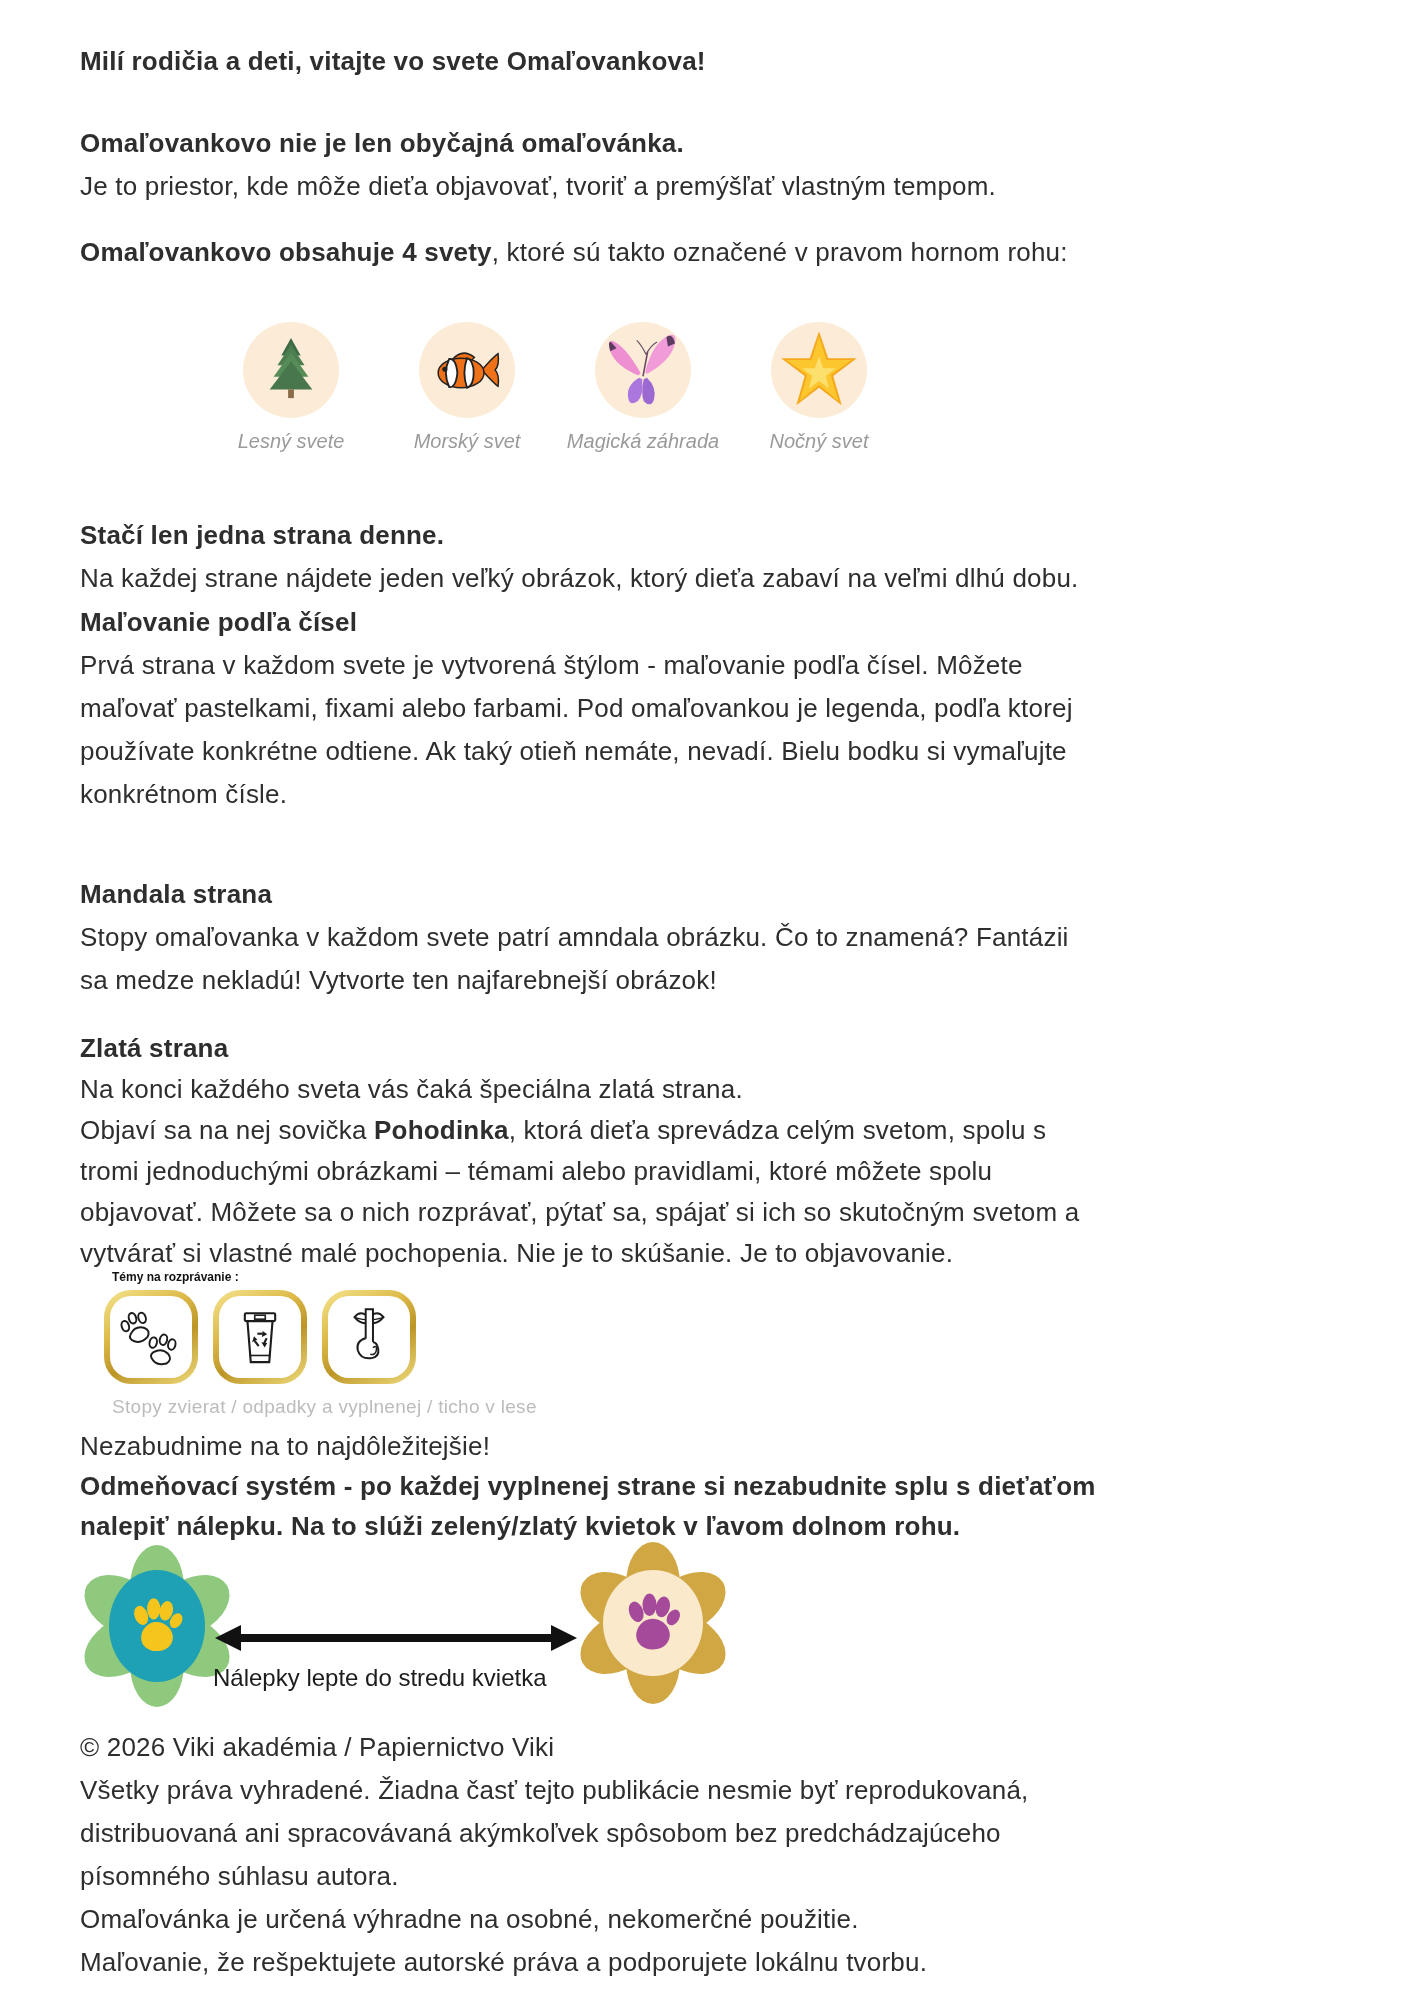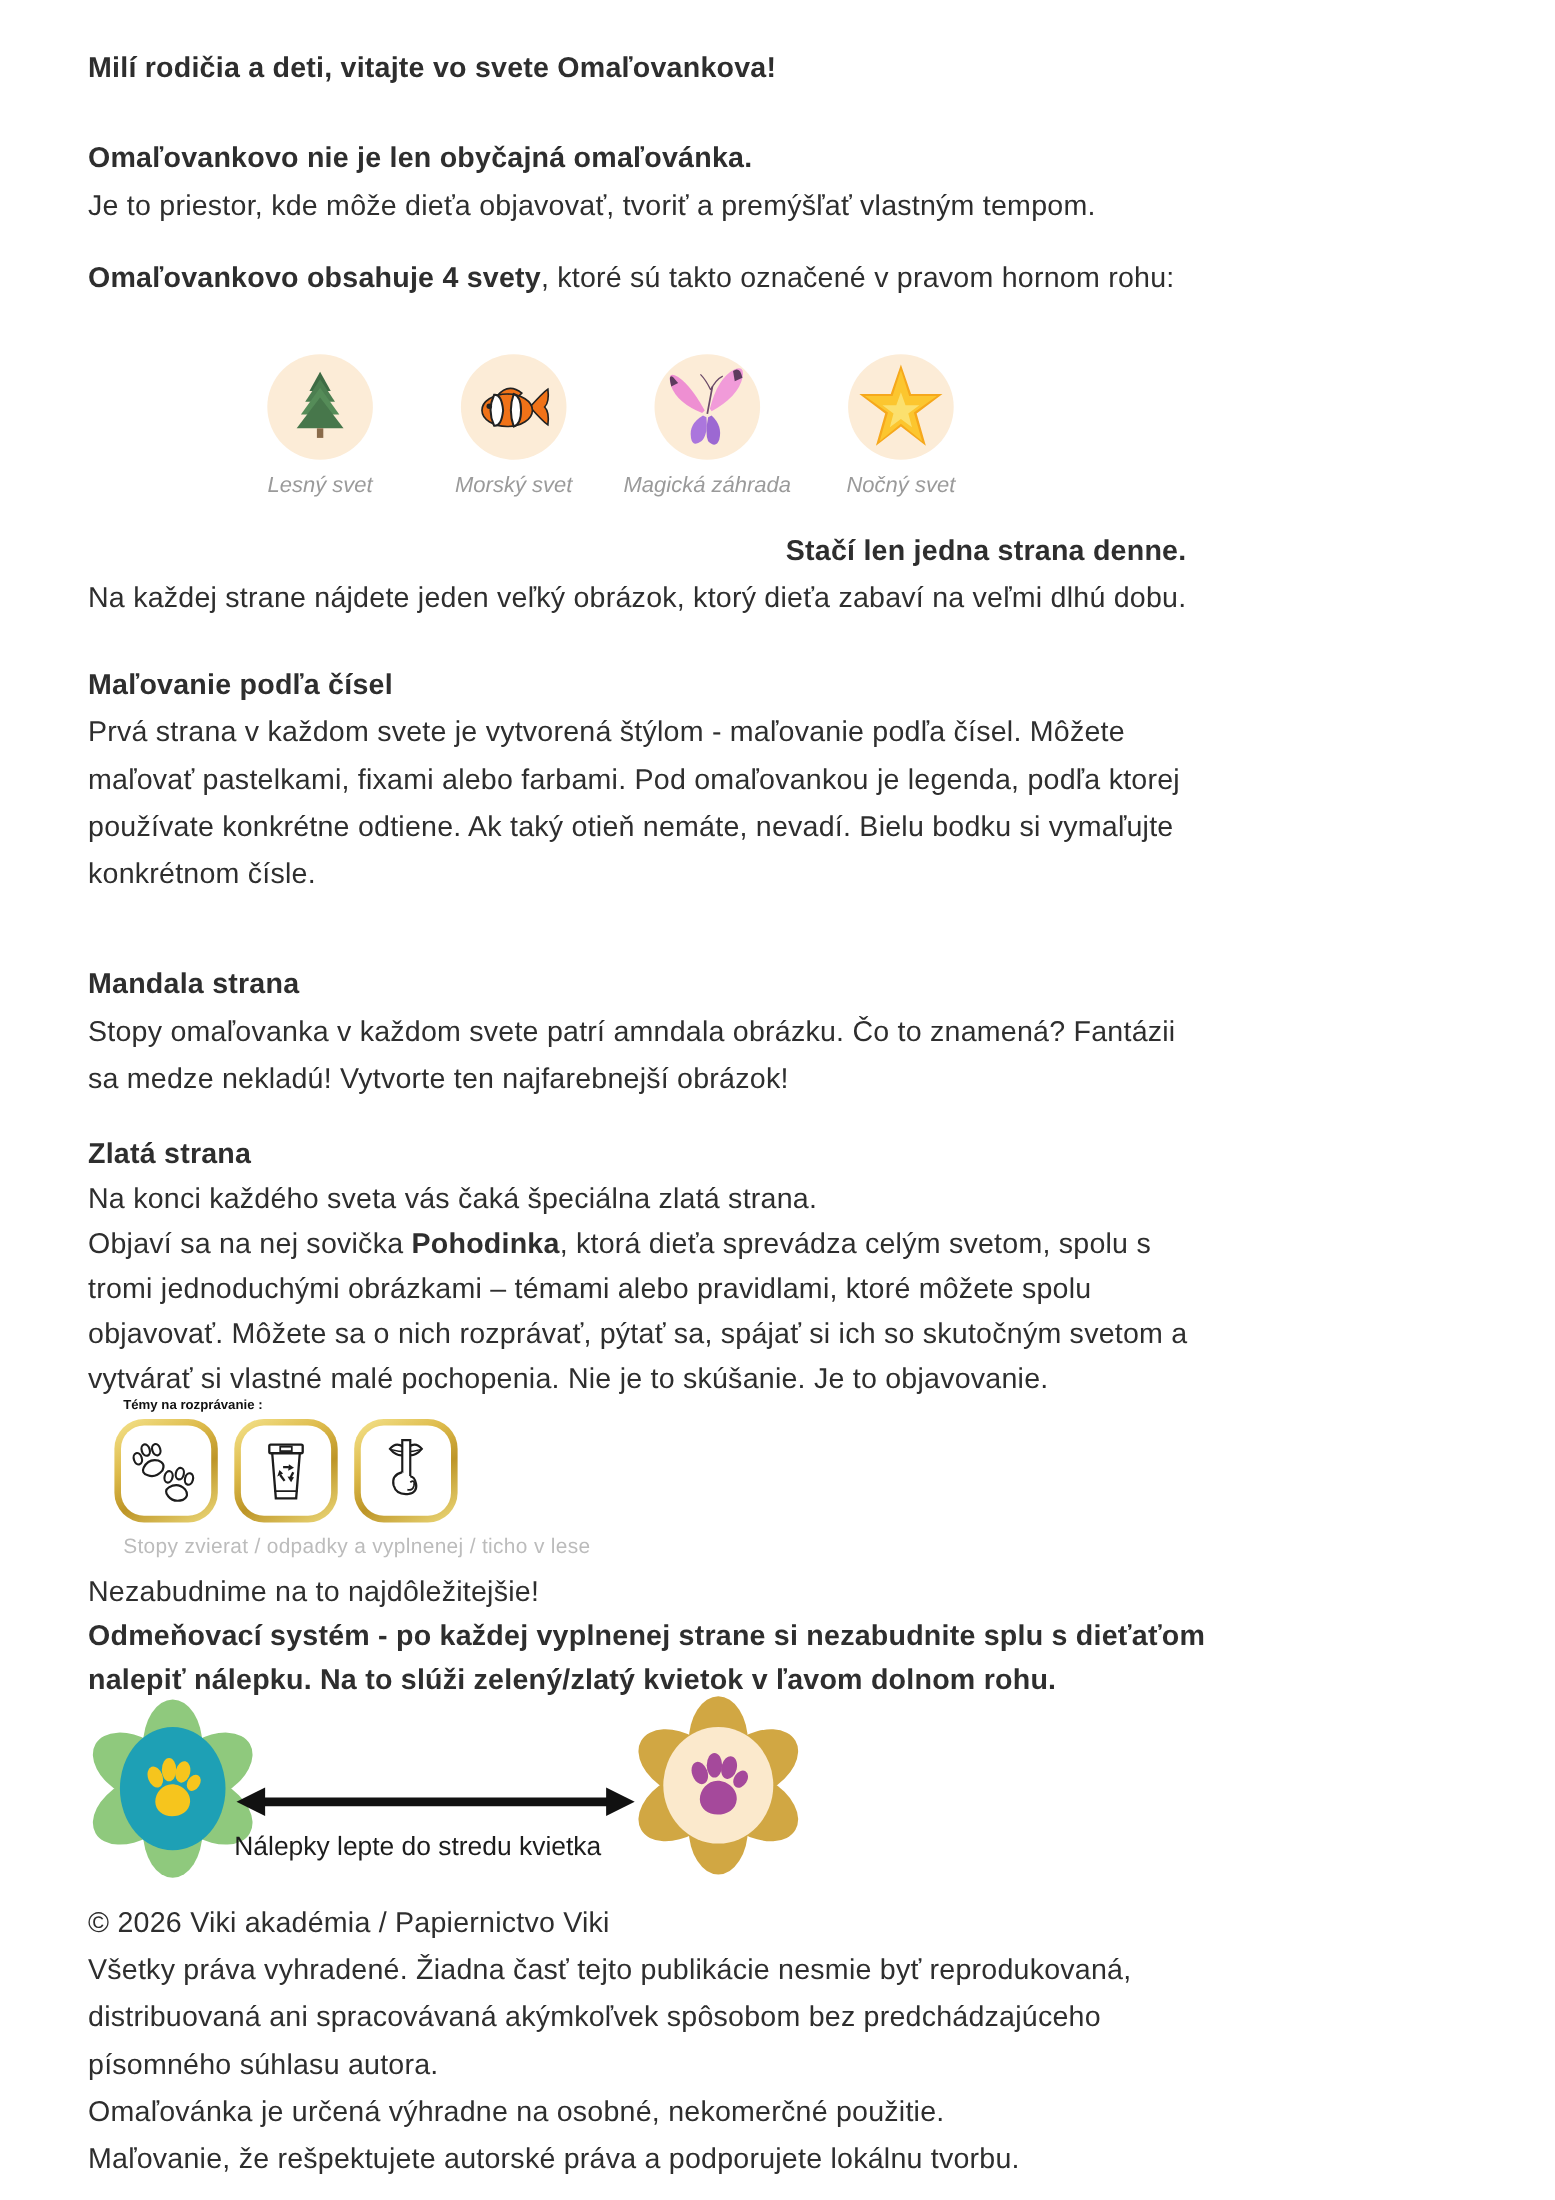--- a/index.html
+++ b/index.html
@@ -56,21 +56,21 @@
     <div class="world">
       <div class="world-circle">
         <svg width="62" height="68" viewBox="0 0 64 70">
           <polygon points="32,2 22,20 42,20" fill="#3e6b44"></polygon>
           <polygon points="32,9 18,30 46,30" fill="#4c7e50"></polygon>
           <polygon points="32,17 14,42 50,42" fill="#558c58"></polygon>
           <polygon points="32,26 10,55 54,55" fill="#47774b"></polygon>
           <rect x="29" y="55" width="6" height="9" fill="#8a6b4a"></rect>
         </svg>
       </div>
-      <div class="world-label">Lesný svet</div>
+      <div class="world-label">Lesný svete</div>
     </div>
 
     <div class="world">
       <div class="world-circle">
         <svg width="74" height="54" viewBox="0 0 100 72">
           <path d="M70 36 Q86 18 92 14 Q94 30 88 36 Q94 42 92 58 Q86 54 70 36 Z" fill="#f07218" stroke="#222" stroke-width="2"></path>
           <path d="M30 22 Q44 6 60 19 L52 27 Q42 18 34 27 Z" fill="#f07218" stroke="#222" stroke-width="2"></path>
           <ellipse cx="42" cy="40" rx="31" ry="20" fill="#f07218" stroke="#222" stroke-width="2"></ellipse>
           <path d="M26 21 q-9 19 0 38 q9 1 11 -19 q-2 -20 -11 -19 Z" fill="#fff" stroke="#222" stroke-width="2.5"></path>
           <path d="M50 20 q-7 20 0 40 q9 -3 9 -20 q0 -17 -9 -20 Z" fill="#fff" stroke="#222" stroke-width="2.5"></path>
@@ -101,21 +101,21 @@
         <svg width="84" height="84" viewBox="0 0 100 100">
           <polygon points="50,4 61,36 95,36 67,57 77,92 50,71 23,92 33,57 5,36 39,36" fill="#f6a81c"></polygon>
           <polygon points="50,10 59,38 89,38 64,56 73,87 50,68 27,87 36,56 11,38 41,38" fill="#fcc62f"></polygon>
           <polygon points="50,34 55,48 70,48 58,57 62,72 50,63 38,72 42,57 30,48 45,48" fill="#fbe06e"></polygon>
         </svg>
       </div>
       <div class="world-label">Nočný svet</div>
     </div>
   </div>
 
-  <div class="blk" style="top:479px;text-align:right;">
+  <div class="blk" style="top:514px;">
     <div class="line b">Stačí len jedna strana denne.</div>
     <div class="line">Na každej strane nájdete jeden veľký obrázok, ktorý dieťa zabaví na veľmi dlhú dobu.</div>
   </div>
 
   <div class="blk" style="top:601px;">
     <div class="line b">Maľovanie podľa čísel</div>
     <div class="line">Prvá strana v každom svete je vytvorená štýlom - maľovanie podľa čísel. Môžete</div>
     <div class="line">maľovať pastelkami, fixami alebo farbami. Pod omaľovankou je legenda, podľa ktorej</div>
     <div class="line">používate konkrétne odtiene. Ak taký otieň nemáte, nevadí. Bielu bodku si vymaľujte</div>
     <div class="line">konkrétnom čísle.</div>

